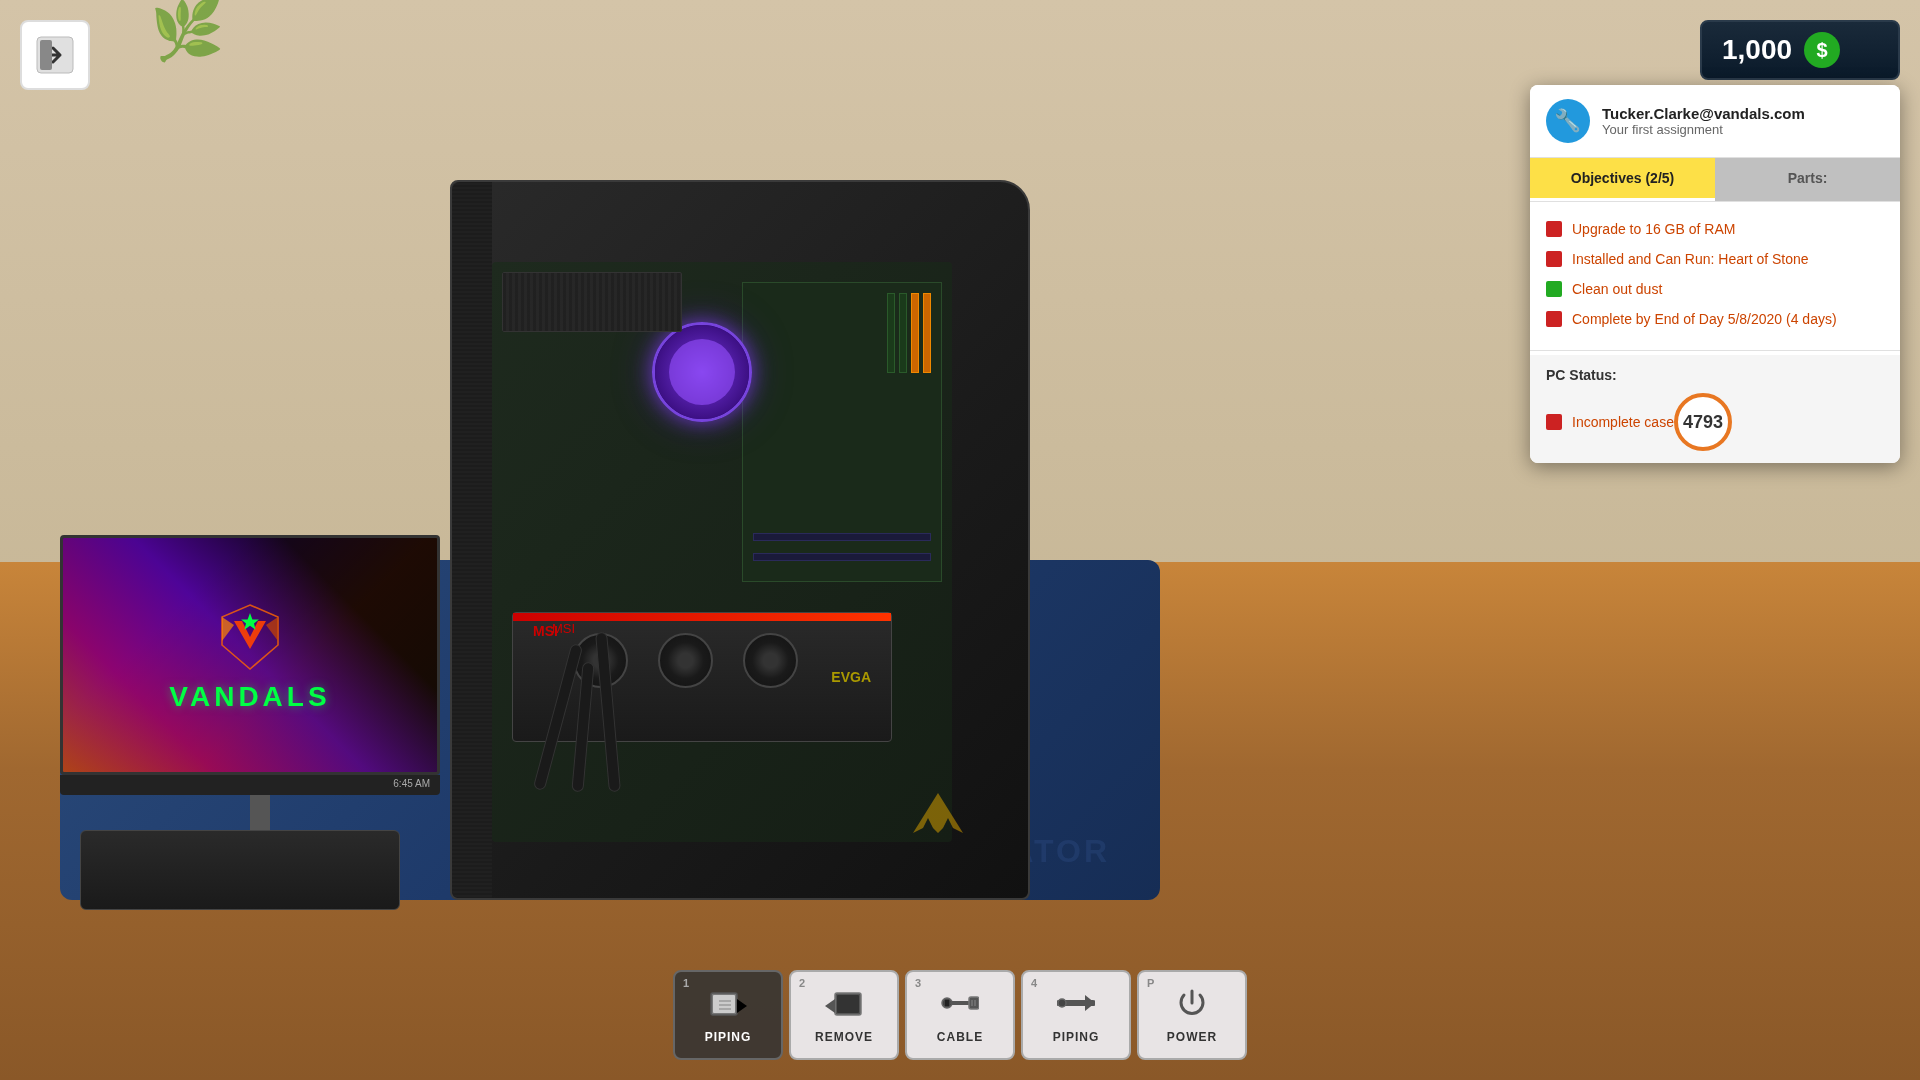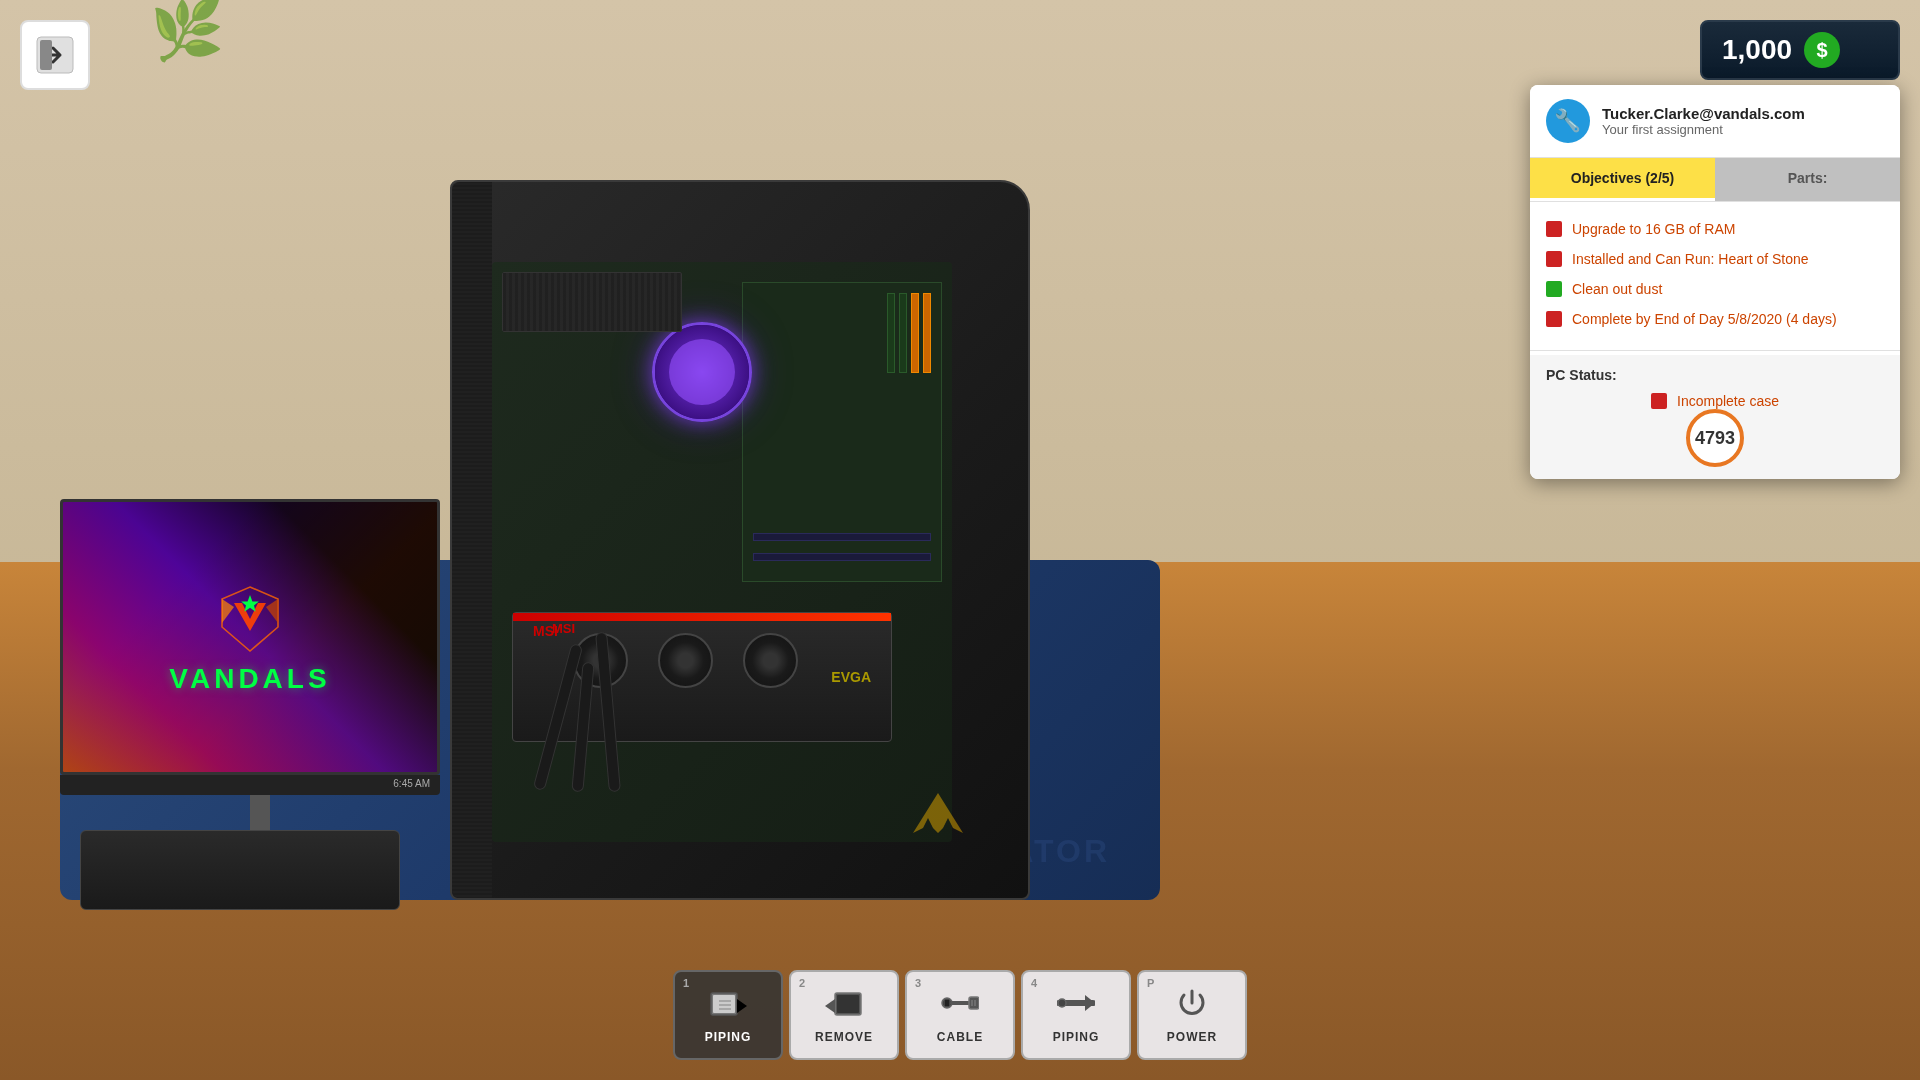--- a/index.html
+++ b/index.html
@@ -190,21 +190,21 @@
     
     #monitor {
       position: absolute;
       bottom: 220px;
       left: 60px;
       width: 400px;
     }
 
     #monitor-screen {
       width: 380px;
-      height: 276px;
+      height: 240px;
       background: linear-gradient(135deg, #1a0a2e 0%, #2d0a4e 30%, #4a1a0a 60%, #2a1a0a 100%);
       border: 3px solid #333;
       border-radius: 4px;
       position: relative;
       overflow: hidden;
       display: flex;
       align-items: center;
       justify-content: center;
     }
 
@@ -435,22 +435,21 @@
     #pc-status-title {
       font-size: 14px;
       font-weight: bold;
       color: #333;
       margin-bottom: 10px;
     }
 
     #pc-status-item {
       display: flex;
       align-items: center;
-      justify-content: flex-end;
-      flex-direction: column;
+      justify-content: flex-start;
     }
 
     #status-left {
       display: flex;
       align-items: center;
       gap: 10px;
     }
 
     #status-text {
       font-size: 14px;
@@ -626,21 +625,21 @@
         </div>
 
         <div id="cpu-cooler">
           <div style="width:100%;height:100%;border-radius:50%;background:radial-gradient(circle, rgba(120,60,220,0.9) 0%, rgba(40,0,100,0.9) 100%); display:flex; align-items:center; justify-content:center;">
             <div style="width:70%;height:70%;border-radius:50%;background:rgba(150,80,255,0.6);"></div>
           </div>
         </div>
 
         <div id="gpu">
           <div id="gpu-red-stripe"></div>
-          <div style="position:absolute; top:8px; left:15px; color:#cc0000; font-size:13px; font-weight:bold; z-index:2;padding-left:24px;">MSI</div>
+          <div style="position:absolute; top:8px; left:15px; color:#cc0000; font-size:13px; font-weight:normal; z-index:2;padding-left:24px;">MSI</div>
           <div id="gpu-fans">
             <div class="gpu-fan"></div>
             <div class="gpu-fan"></div>
             <div class="gpu-fan"></div>
           </div>
 
           <div style="position:absolute; right:20px; top:50%; transform:translateY(-50%); color:#aa9900; font-size:14px; font-weight:bold;">EVGA</div>
         </div>
 
         <div id="cables">

